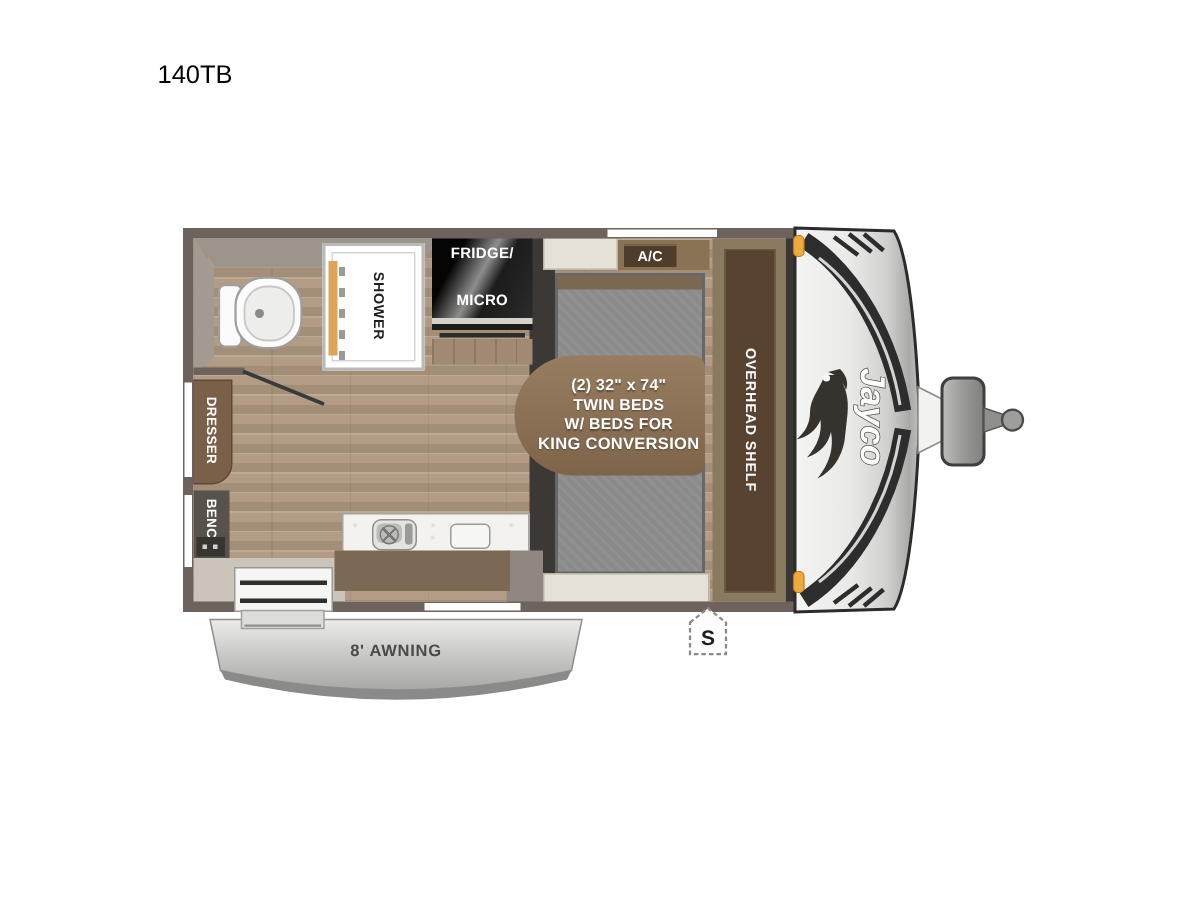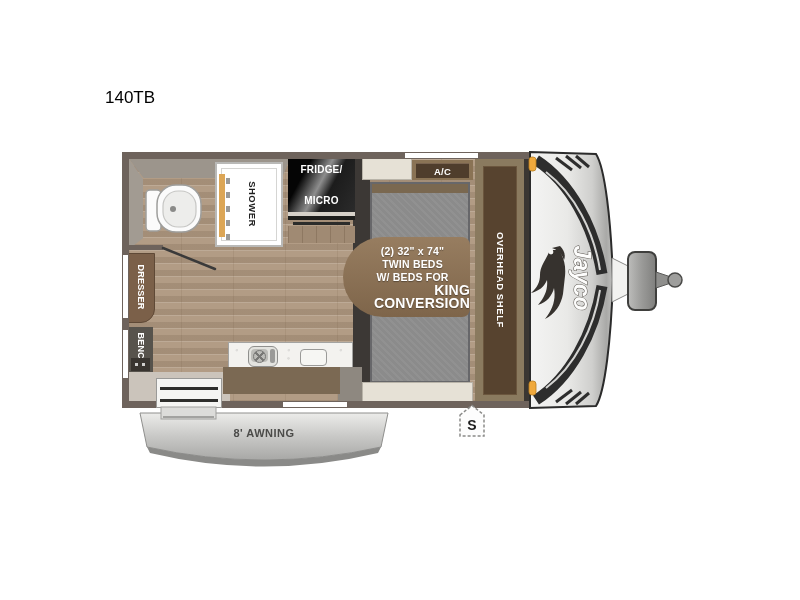--- a/index.html
+++ b/index.html
@@ -19,21 +19,21 @@
         background-image:repeating-linear-gradient(90deg, rgba(60,40,20,.18) 0 1px, transparent 1px 14px);}
   .cream{background:#e6e1d6;border:1px solid #b9b4a9;box-sizing:border-box;}
   .flex-center{display:flex;align-items:center;justify-content:center;flex-direction:column;}
   svg text{font-family:"Liberation Sans", sans-serif;}
 </style>
 </head>
 <body>
 
 <div class="stage">
 
-  <div class="abs" style="left:105px;top:40px;font-size:17px;color:#000;margin-top:48px;">140TB</div>
+  <div class="abs" style="left:105px;top:40px;font-size:17px;color:#000;">140TB</div>
 
   <div class="abs wood" style="left:129px;top:159px;width:395px;height:242px;"></div>
 
   <div class="abs" style="left:129px;top:159px;width:161px;height:19px;background:#9c958c;
        clip-path:polygon(0 0,100% 0,95% 100%,9% 100%);"></div>
   <div class="abs" style="left:129px;top:159px;width:14px;height:90px;background:#a29b92;
        clip-path:polygon(0 0,100% 22%,100% 88%,0 100%);"></div>
 
   <div class="abs" style="left:129px;top:372px;width:101px;height:30px;background:#cbc4bb;"></div>
 
@@ -44,39 +44,39 @@
     <span class="lbl" style="font-size:10px;">FRIDGE/</span>
     <span class="lbl" style="font-size:10px;margin-top:20px;">MICRO</span>
   </div>
   <div class="abs" style="left:288px;top:212px;width:67px;height:4px;background:#d6d1c9;"></div>
   <div class="abs" style="left:288px;top:216px;width:67px;height:4px;background:#1d1d1b;"></div>
   <div class="abs" style="left:293px;top:222px;width:57px;height:3px;background:#2c2c2a;"></div>
   <div class="abs cabwood" style="left:288px;top:226px;width:67px;height:17px;"></div>
 
   <div class="abs cream" style="left:362px;top:158px;width:50px;height:22px;"></div>
   <div class="abs" style="left:412px;top:160px;width:61px;height:20px;background:#8a7355;"></div>
-  <div class="abs flex-center" style="left:416px;top:163px;width:53px;height:14px;background:#4f3d2c;
+  <div class="abs flex-center" style="left:416px;top:163px;width:35px;height:14px;background:#4f3d2c;
        border-top:1px solid #7a6450;">
     <span class="lbl" style="font-size:9.5px;">A/C</span>
   </div>
 
   <div class="abs" style="left:370px;top:182px;width:100px;height:201px;background:#8b8b8b;
        border:2px solid #67676a;box-sizing:border-box;
        background-image:repeating-linear-gradient(45deg, rgba(255,255,255,.05) 0 2px, transparent 2px 5px);"></div>
   <div class="abs" style="left:372px;top:184px;width:96px;height:9px;background:#7a6850;"></div>
 
   <div class="abs cream" style="left:362px;top:382px;width:111px;height:20px;"></div>
 
   <div class="abs flex-center" style="left:343px;top:237px;width:127px;height:80px;
        background:linear-gradient(180deg,#977d60,#7e654a);
        border-radius:40px 8px 8px 40px;padding-left:12px;box-sizing:border-box;">
     <span class="lbl" style="font-size:10.5px;line-height:13px;text-shadow:0 1px 1px rgba(0,0,0,.35);">(2) 32" x 74"</span>
     <span class="lbl" style="font-size:10.5px;line-height:13px;text-shadow:0 1px 1px rgba(0,0,0,.35);">TWIN BEDS</span>
     <span class="lbl" style="font-size:10.5px;line-height:13px;text-shadow:0 1px 1px rgba(0,0,0,.35);">W/ BEDS FOR</span>
-    <span class="lbl" style="font-size:14px;line-height:13px;text-shadow:0 1px 1px rgba(0,0,0,.35);text-align:right;">KING CONVERSION</span>
+    <span class="lbl" style="font-size:11px;line-height:13px;text-shadow:0 1px 1px rgba(0,0,0,.35);text-align:right;">KING CONVERSION</span>
   </div>
 
   <div class="abs" style="left:475px;top:159px;width:50px;height:242px;background:#8a7a5f;"></div>
   <div class="abs" style="left:483px;top:166px;width:34px;height:229px;background:#57432f;
        border:1px solid #6b563e;box-sizing:border-box;"></div>
   <div class="vtext lbl" style="left:500px;top:280px;font-size:9.5px;letter-spacing:.6px;">OVERHEAD SHELF</div>
 
   <div class="abs" style="left:524px;top:152px;width:6px;height:256px;background:#3a3632;"></div>
 
   <div class="abs" style="left:215px;top:162px;width:68px;height:85px;background:#ffffff;

